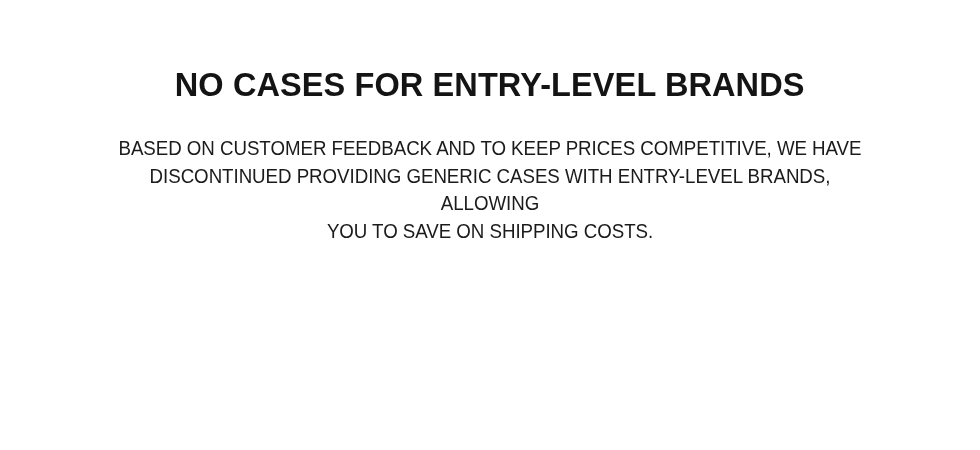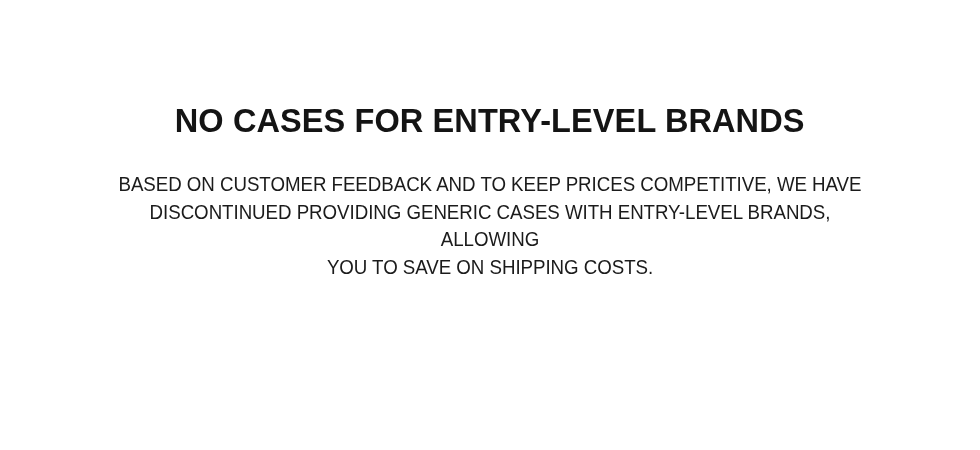--- a/index.html
+++ b/index.html
@@ -18,21 +18,21 @@
   }
 
   .notice-banner {
     box-sizing: border-box;
     width: 980px;
     height: 450px;
     background: #ffffff;
     display: flex;
     flex-direction: column;
     align-items: center;
-    padding-top: 102px;
+    padding-top: 66px;
   }
 
   .notice-inner {
     width: 900px;
     display: flex;
     flex-direction: column;
     align-items: center;
     text-align: center;
   }
 

